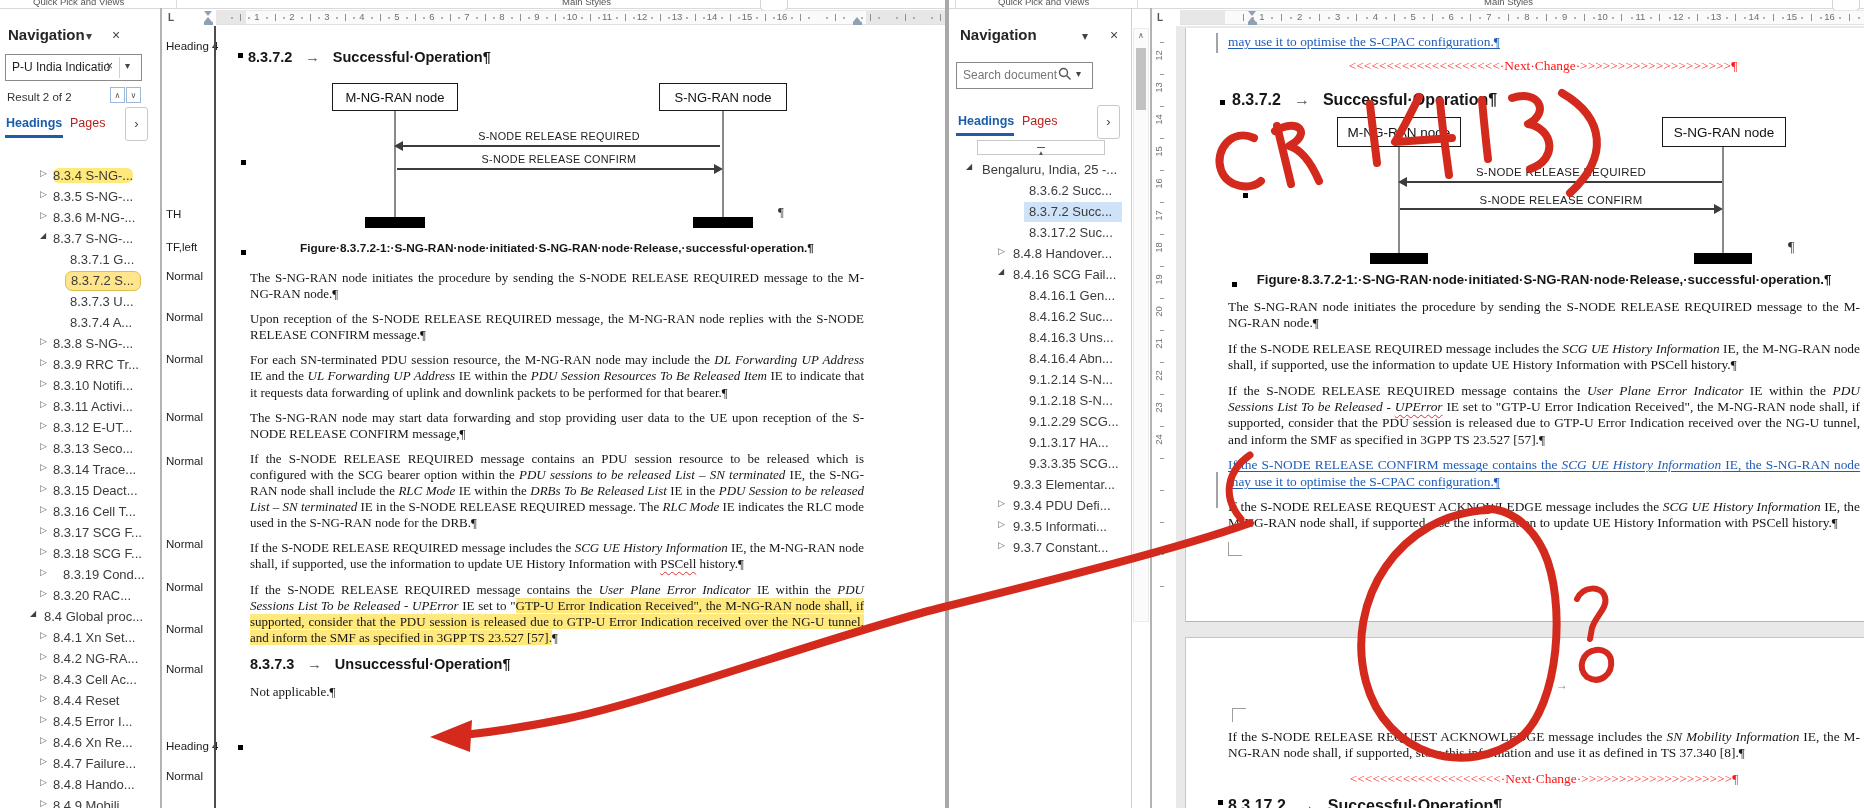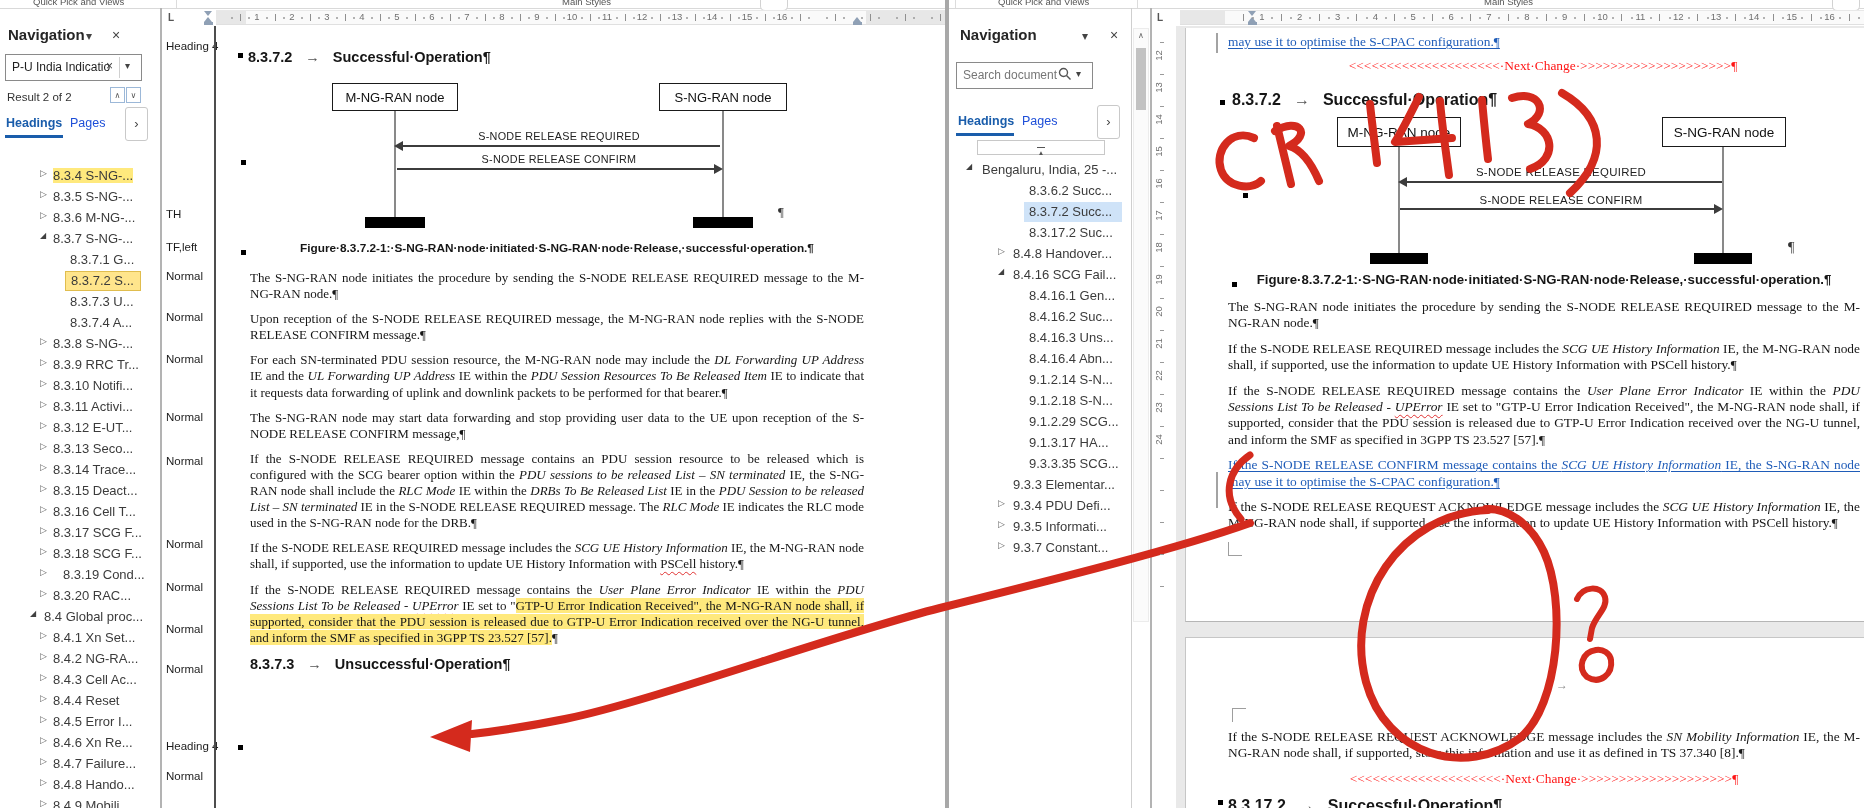--- a/index.html
+++ b/index.html
@@ -17,27 +17,27 @@
                border:1px solid #d2d2d2;border-top:none;border-radius:0 0 5px 5px;}
   
   .panetitle{position:absolute;font-size:15px;font-weight:600;color:#262626;}
   .icon12{position:absolute;font-size:12px;color:#444;}
   .sbox{position:absolute;border:1px solid #8a8a8a;background:#fff;}
   .sval{position:absolute;font-size:12px;color:#1f1f1f;white-space:nowrap;}
   .sph{position:absolute;font-size:12px;color:#767676;white-space:nowrap;}
   .smallgray{position:absolute;font-size:11.5px;color:#333;}
   .stepbox{position:absolute;width:15px;height:16px;border:1px solid #9cb8d8;color:#555;
            font-size:8px;text-align:center;line-height:15px;background:#fff;}
-  .tab{position:absolute;font-size:12.5px;color:#1d4ed8;}
+  .tab{position:absolute;font-size:12.5px;color:#b91c1c;}
   .tab.active{color:var(--navblue);font-weight:700;}
   .tabline{position:absolute;height:3px;background:var(--navblue);}
   .morebox{position:absolute;width:23px;height:34px;border:1px solid #c9c9c9;border-radius:3px;
            background:#fff;color:#444;text-align:center;line-height:32px;font-size:13px;}
   .nitem{position:absolute;font-size:13px;color:#3b3b3b;white-space:nowrap;}
-  .n-text{background:var(--hl);}
+  .n-text{background:var(--hl);border-radius:6px;}
   .n-box{background:#ffe58c;border:1px solid #e0bd4e;padding:1px 6px 2px 5px;margin:-2px 0 0 -5px;}
   .n-sel{background:var(--selbg);padding:2px 10px 3px 5px;margin:-2px 0 0 -5px;}
   .tri{position:absolute;font-size:9px;color:#646464;}
   .tri-e{font-size:8px;color:#404040;}
   .topbtn{position:absolute;border:1px solid #c8c8c8;background:#fff;text-align:center;}
   .topbtn .bar{display:inline-block;border-top:1.5px solid #555;font-size:6.5px;color:#555;
                line-height:9px;padding:0 1px;}
   
   .stylbl{position:absolute;font-size:11.5px;color:#1c1c1c;white-space:nowrap;}
   
@@ -130,21 +130,21 @@
   <div id="treeL" class="abs" style="left:0;top:0">
       <span class="tri" style="left: 40px; top: 168px;">▷</span>
       <span class="nitem n-text" style="left: 53px; top: 168px;">8.3.4 S-NG-...</span>
       <span class="tri" style="left: 40px; top: 189px;">▷</span>
       <span class="nitem" style="left: 53px; top: 189px;">8.3.5 S-NG-...</span>
       <span class="tri" style="left: 40px; top: 210px;">▷</span>
       <span class="nitem" style="left: 53px; top: 210px;">8.3.6 M-NG-...</span>
       <span class="tri tri-e" style="left: 40px; top: 231px;">◢</span>
       <span class="nitem" style="left: 53px; top: 231px;">8.3.7 S-NG-...</span>
       <span class="nitem" style="left: 70px; top: 252px;">8.3.7.1 G...</span>
-      <span class="nitem n-box" style="left: 70px; top: 273px;">8.3.7.2 S...</span>
+      <span class="nitem n-box" style="left: 70px; top: 273px; border-radius: 7px;">8.3.7.2 S...</span>
       <span class="nitem" style="left: 70px; top: 294px;">8.3.7.3 U...</span>
       <span class="nitem" style="left: 70px; top: 315px;">8.3.7.4 A...</span>
       <span class="tri" style="left: 40px; top: 336px;">▷</span>
       <span class="nitem" style="left: 53px; top: 336px;">8.3.8 S-NG-...</span>
       <span class="tri" style="left: 40px; top: 357px;">▷</span>
       <span class="nitem" style="left: 53px; top: 357px;">8.3.9 RRC Tr...</span>
       <span class="tri" style="left: 40px; top: 378px;">▷</span>
       <span class="nitem" style="left: 53px; top: 378px;">8.3.10 Notifi...</span>
       <span class="tri" style="left: 40px; top: 399px;">▷</span>
       <span class="nitem" style="left: 53px; top: 399px;">8.3.11 Activi...</span>
@@ -241,20 +241,21 @@
     </div>
   <div id="flowL" class="abs" style="left:250px;top:270px;width:614px">
       <div class="para "><span>The S-NG-RAN node initiates the procedure by sending the S-NODE RELEASE REQUIRED message to the M-NG-RAN node.¶</span></div>
       <div class="para "><span>Upon reception of the S-NODE RELEASE REQUIRED message, the M-NG-RAN node replies with the S-NODE RELEASE CONFIRM message.¶</span></div>
       <div class="para "><span>For each SN-terminated PDU session resource, the M-NG-RAN node may include the </span><span class="s-i">DL Forwarding UP Address</span><span> IE and the </span><span class="s-i">UL Forwarding UP Address</span><span> IE within the </span><span class="s-i">PDU Session Resources To Be Released Item</span><span> IE to indicate that it requests data forwarding of uplink and downlink packets to be performed for that bearer.¶</span></div>
       <div class="para "><span>The S-NG-RAN node may start data forwarding and stop providing user data to the UE upon reception of the S-NODE RELEASE CONFIRM message,¶</span></div>
       <div class="para "><span>If the S-NODE RELEASE REQUIRED message contains an PDU session resource to be released which is configured with the SCG bearer option within the </span><span class="s-i">PDU sessions to be released List – SN terminated</span><span> IE, the S-NG-RAN node shall include the </span><span class="s-i">RLC Mode</span><span> IE within the </span><span class="s-i">DRBs To Be Released List</span><span> IE in the </span><span class="s-i">PDU Session to be released List – SN terminated</span><span> IE in the S-NODE RELEASE REQUIRED message. The </span><span class="s-i">RLC Mode</span><span> IE indicates the RLC mode used in the S-NG-RAN node for the DRB.¶</span></div>
       <div class="para "><span>If the S-NODE RELEASE REQUIRED message includes the </span><span class="s-i">SCG UE History Information</span><span> IE, the M-NG-RAN node shall, if supported, use the information to update UE History Information with </span><span class="s-sq">PSCell</span><span> history.¶</span></div>
       <div class="para "><span>If the S-NODE RELEASE REQUIRED message contains the </span><span class="s-i">User Plane Error Indicator</span><span> IE within the </span><span class="s-i">PDU Sessions List To be Released - </span><span class="s-i s-sq">UPError</span><span> IE set to "</span><span class="s-hl">GTP-U Error Indication Received", the M-NG-RAN node shall, if supported, consider that the PDU session is released due to GTP-U Error Indication received over the NG-U tunnel, and inform the SMF as specified in 3GPP TS 23.527 [57].</span><span>¶</span></div>
       <div class="para h4"><span>8.3.7.3</span><span class="s-tab">→</span><span>Unsuccessful·Operation¶</span></div>
+      <div class="para "><span>Not applicable.¶</span></div>
     </div>
 
   <div class="vsep" style="left:945px;top:0;width:4px;height:808px;background:#a8a8a8"></div>
 
   <span class="panetitle" style="left:960px;top:26px">Navigation</span>
   <span class="icon12" style="left:1082px;top:29px">▾</span>
   <span class="icon12" style="left:1110px;top:27px;font-size:14px">×</span>
   <div class="sbox" style="left:956px;top:62px;width:137px;height:27px"></div>
   <span class="sph" style="left:963px;top:68px">Search document</span>
   <svg class="abs" style="left:1058px;top:67px" width="14" height="14">

